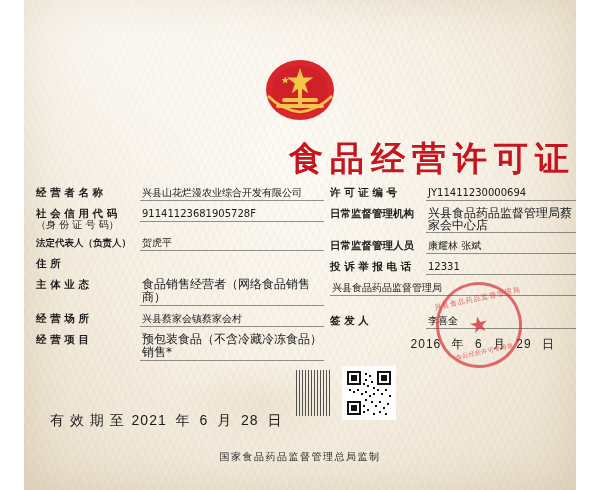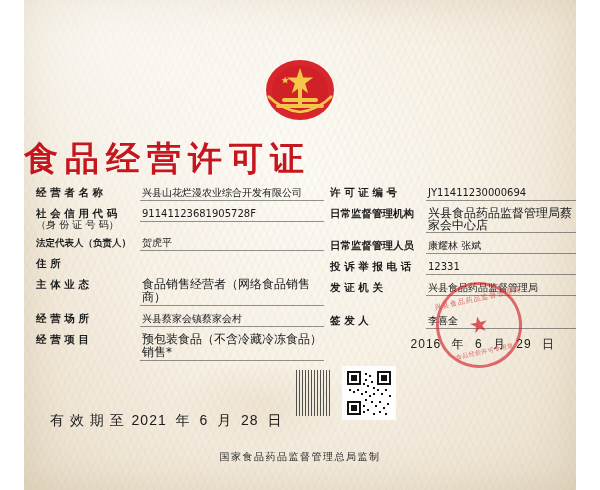--- a/index.html
+++ b/index.html
@@ -71,21 +71,21 @@
     top: 56px;
     width: 92px;
     height: 72px;
     z-index: 5;
   }
 
   .cert-title {
     position: absolute;
     left: 0; right: 0;
     top: 136px;
-    text-align: left;
+    text-align: right;
     font-family: "DejaVu Serif", "Liberation Serif", serif;
     font-size: 34px;
     font-weight: bold;
     letter-spacing: 7px;
     color: #c4161c;
     text-shadow: 0 1px 0 rgba(255,255,255,0.6);
     z-index: 6;
   }
 
   .cols {
@@ -349,21 +349,20 @@
           <div class="lbl wide-r">日常监督管理人员</div>
           <div class="val">康耀林  张斌</div>
         </div>
 
         <div class="row">
           <div class="lbl wide-r">投 诉 举 报 电 话</div>
           <div class="val">12331</div>
         </div>
 
         <div class="row">
-          <div class="lbl wide-r">发 证 机 关</div>
           <div class="val">兴县食品药品监督管理局</div>
         </div>
 
         <div class="row" style="margin-top:18px">
           <div class="lbl wide-r">签 发 人</div>
           <div class="val">李喜全</div>
         </div>
 
       </div>
     </div>

